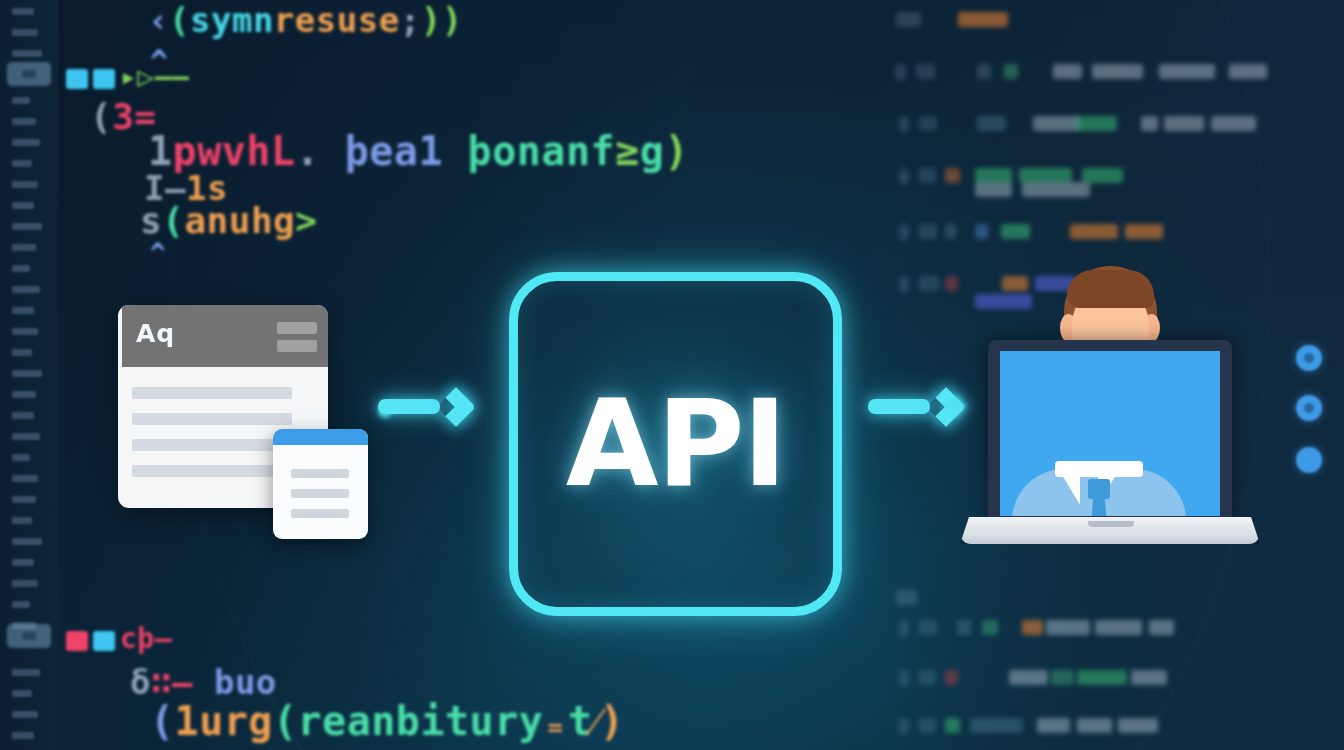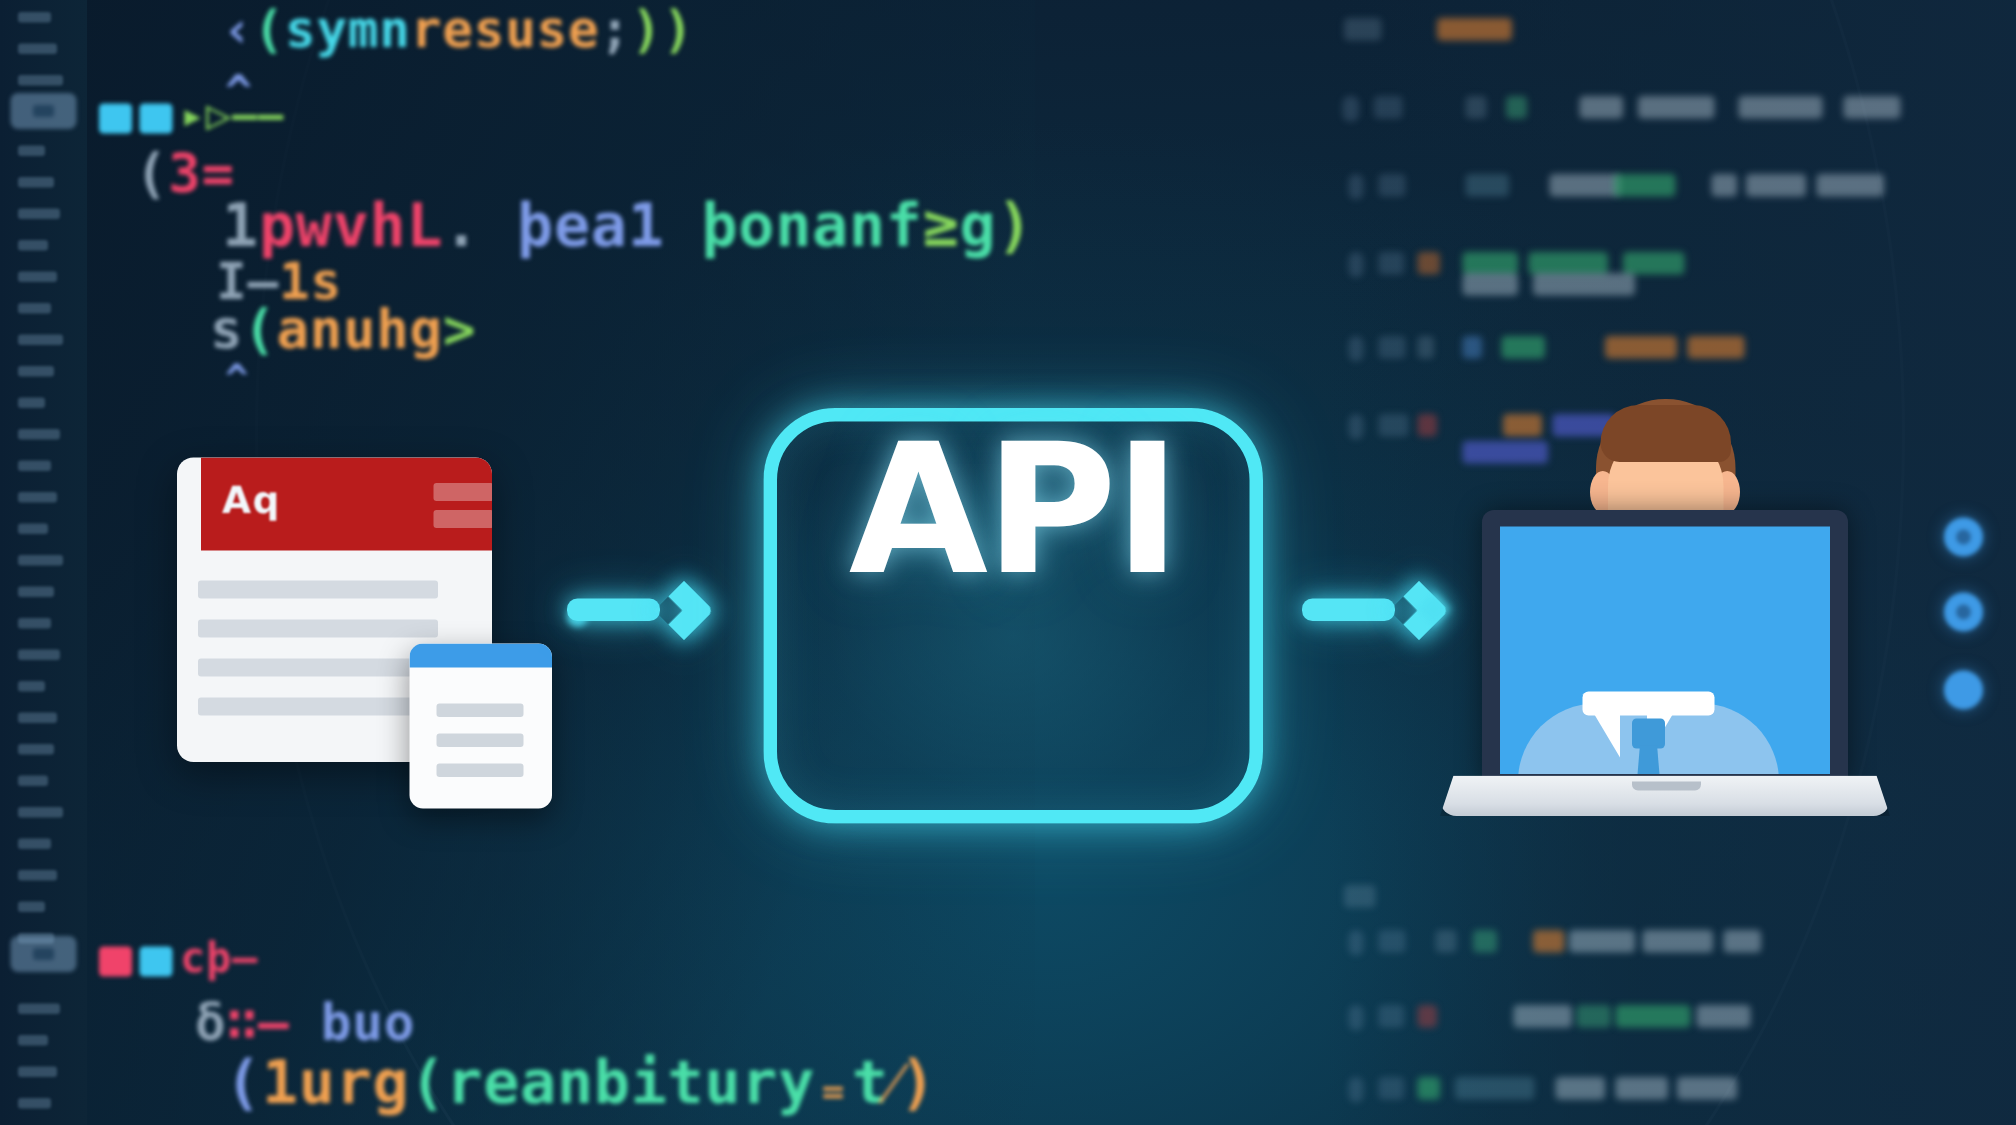--- a/index.html
+++ b/index.html
@@ -130,23 +130,23 @@
   .doc-wrap { position: absolute; left: 118px; top: 305px; width: 272px; height: 238px; }
   .doc-main {
     position: absolute; left: 0; top: 0;
     width: 210px; height: 203px;
     background: #f4f6f8;
     border-radius: 11px;
     box-shadow: 0 8px 26px rgba(0,0,0,0.40);
     overflow: hidden;
   }
   .doc-head {
-    position: absolute; left: 16px; top: 0;
+    position: absolute; left: 4px; top: 0;
     width: 100%; height: 62px;
-    background: #b91c1c;
+    background: #737373;
   }
   .doc-head-text {
     position: absolute; left: 14px; top: 14px;
     font-family: "DejaVu Sans", sans-serif;
     font-weight: bold; font-size: 25px;
     color: #f2f7fb;
     filter: blur(0.7px);
     letter-spacing: 1px;
   }
   .doc-head-bar {
@@ -201,30 +201,30 @@
     transform: rotate(45deg);
     border-top-right-radius: 5px;
     box-shadow: 0 0 14px rgba(70,220,245,0.70);
     filter: drop-shadow(0 0 8px rgba(70,220,245,0.65));
   }
 
   
   .api-box {
     position: absolute;
     left: 509px; top: 272px;
-    width: 333px; height: 277px;
+    width: 333px; height: 344px;
     border: 9px solid #50e8f5;
     border-radius: 48px;
     background: radial-gradient(ellipse at 50% 55%, rgba(26,96,120,0.55) 0%, rgba(16,66,90,0.35) 55%, rgba(13,52,74,0.18) 100%);
     box-shadow:
       0 0 22px rgba(72,224,248,0.55),
       0 0 52px rgba(72,224,248,0.30),
       inset 0 0 30px rgba(72,224,248,0.16);
     display: flex;
-    align-items: flex-start;
+    align-items: center;
     justify-content: center;
   }
   .api-text {
     font-family: "DejaVu Sans", sans-serif;
     font-weight: bold;
     font-size: 120px;
     color: #ffffff;
     letter-spacing: -2px;
     text-shadow: 0 0 16px rgba(150,235,255,0.55), 0 0 38px rgba(90,215,245,0.35);
     line-height: 1;

